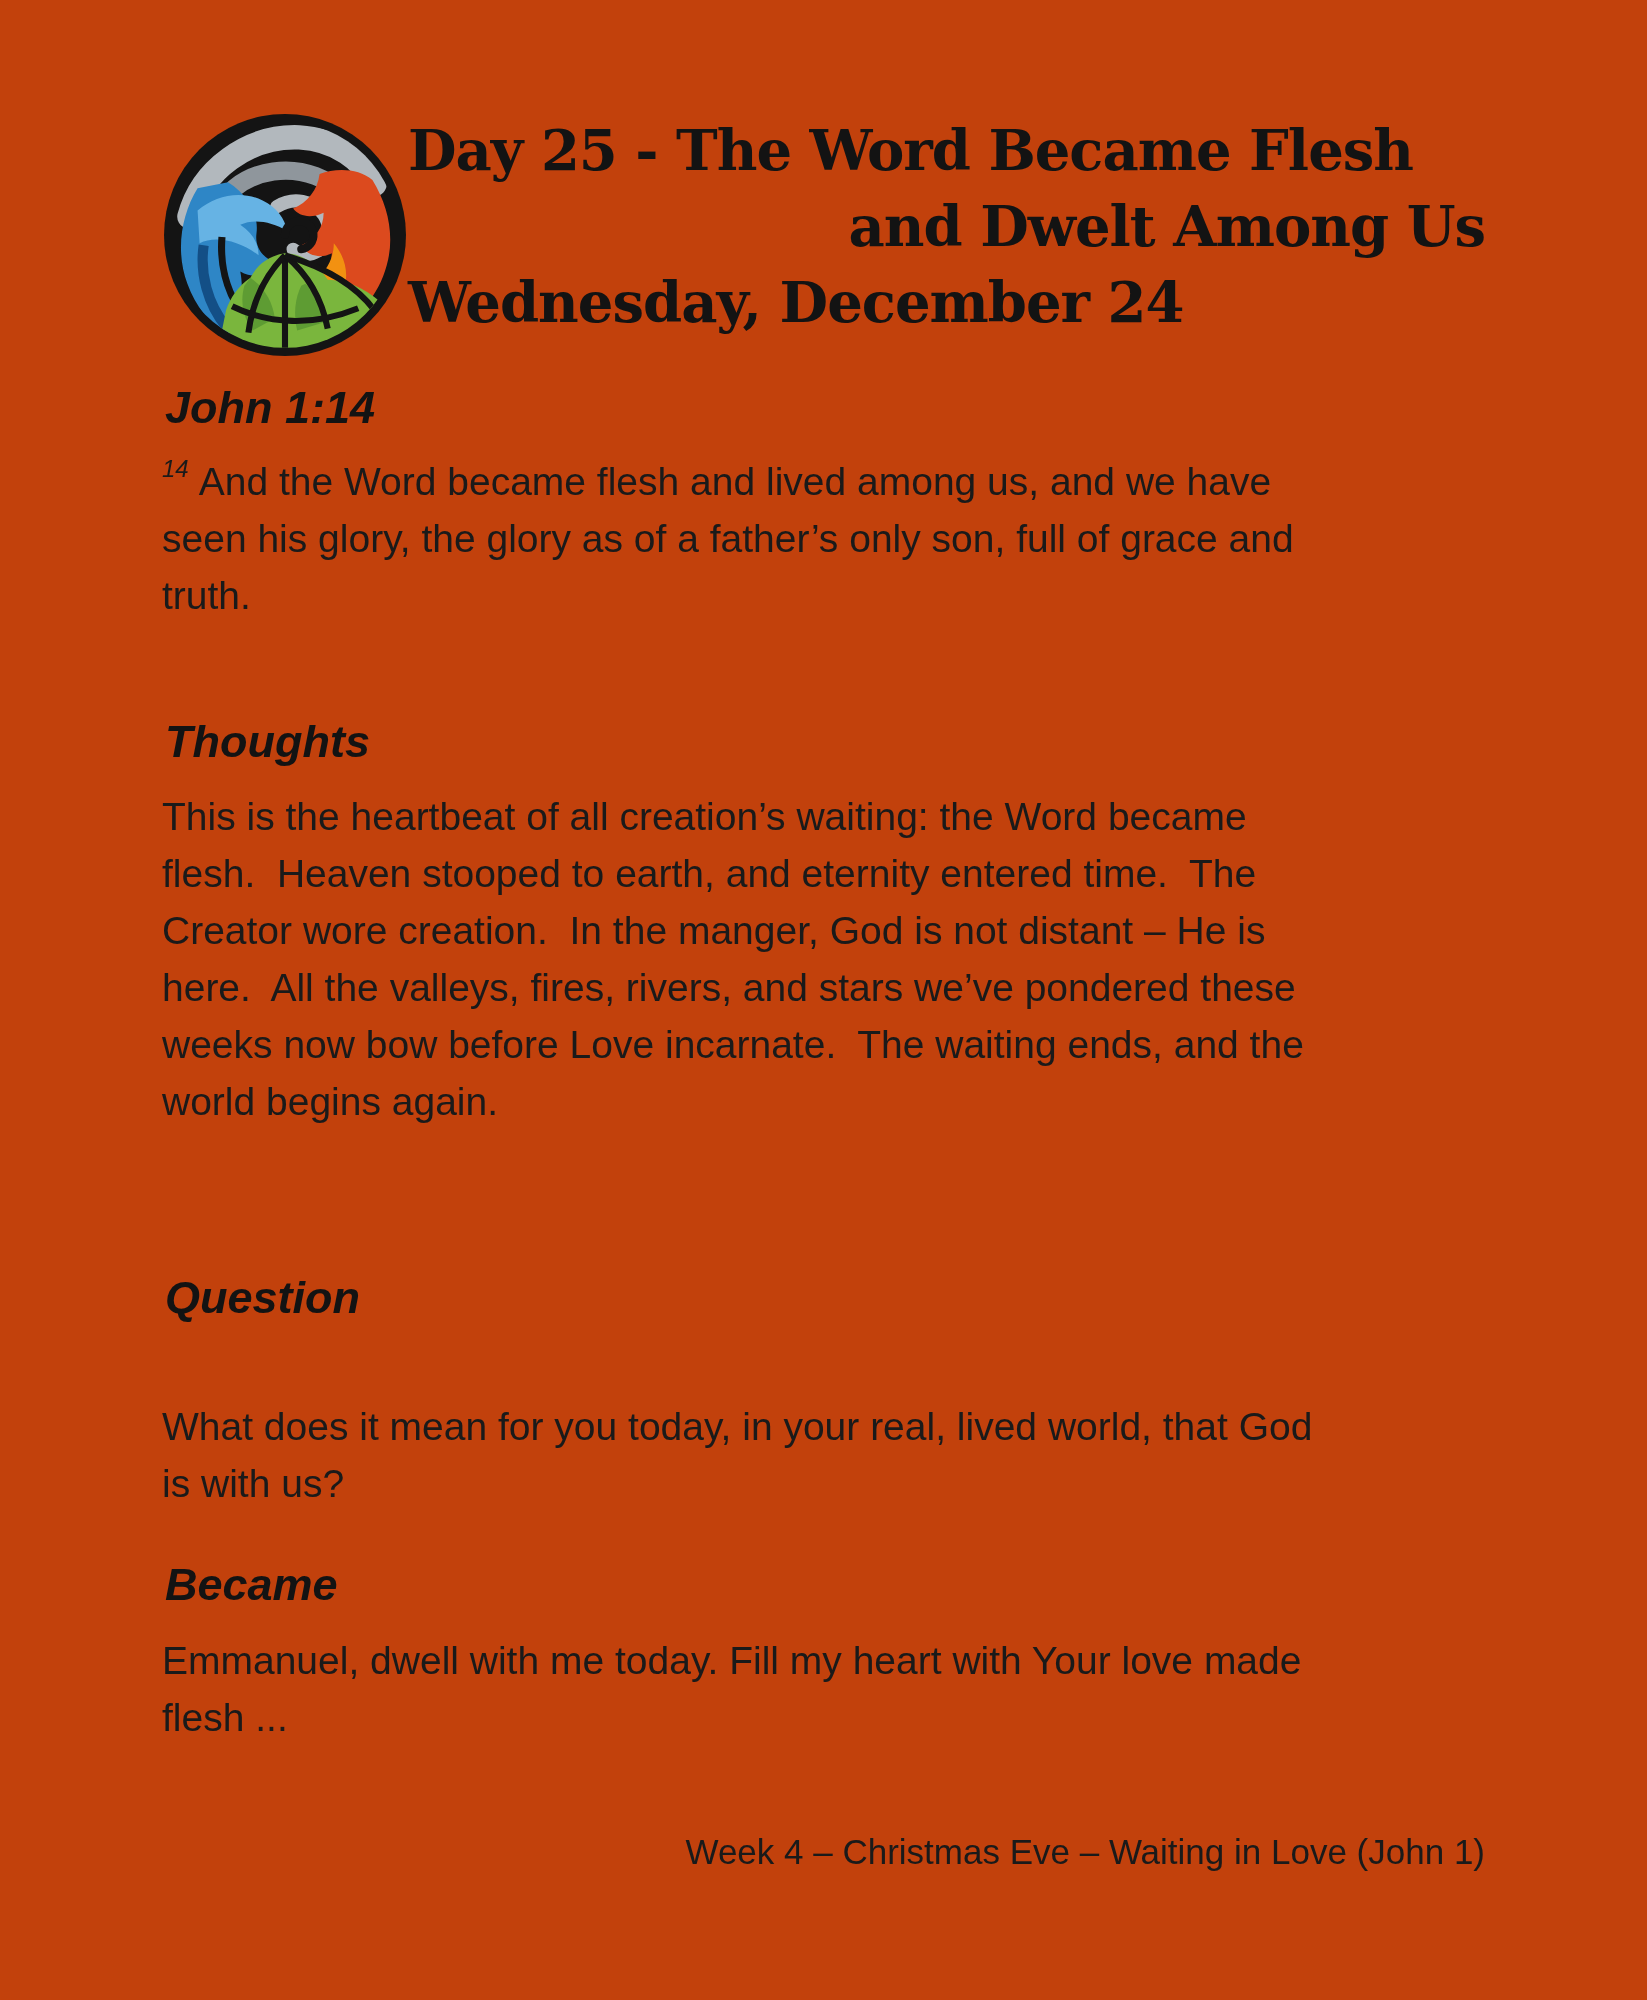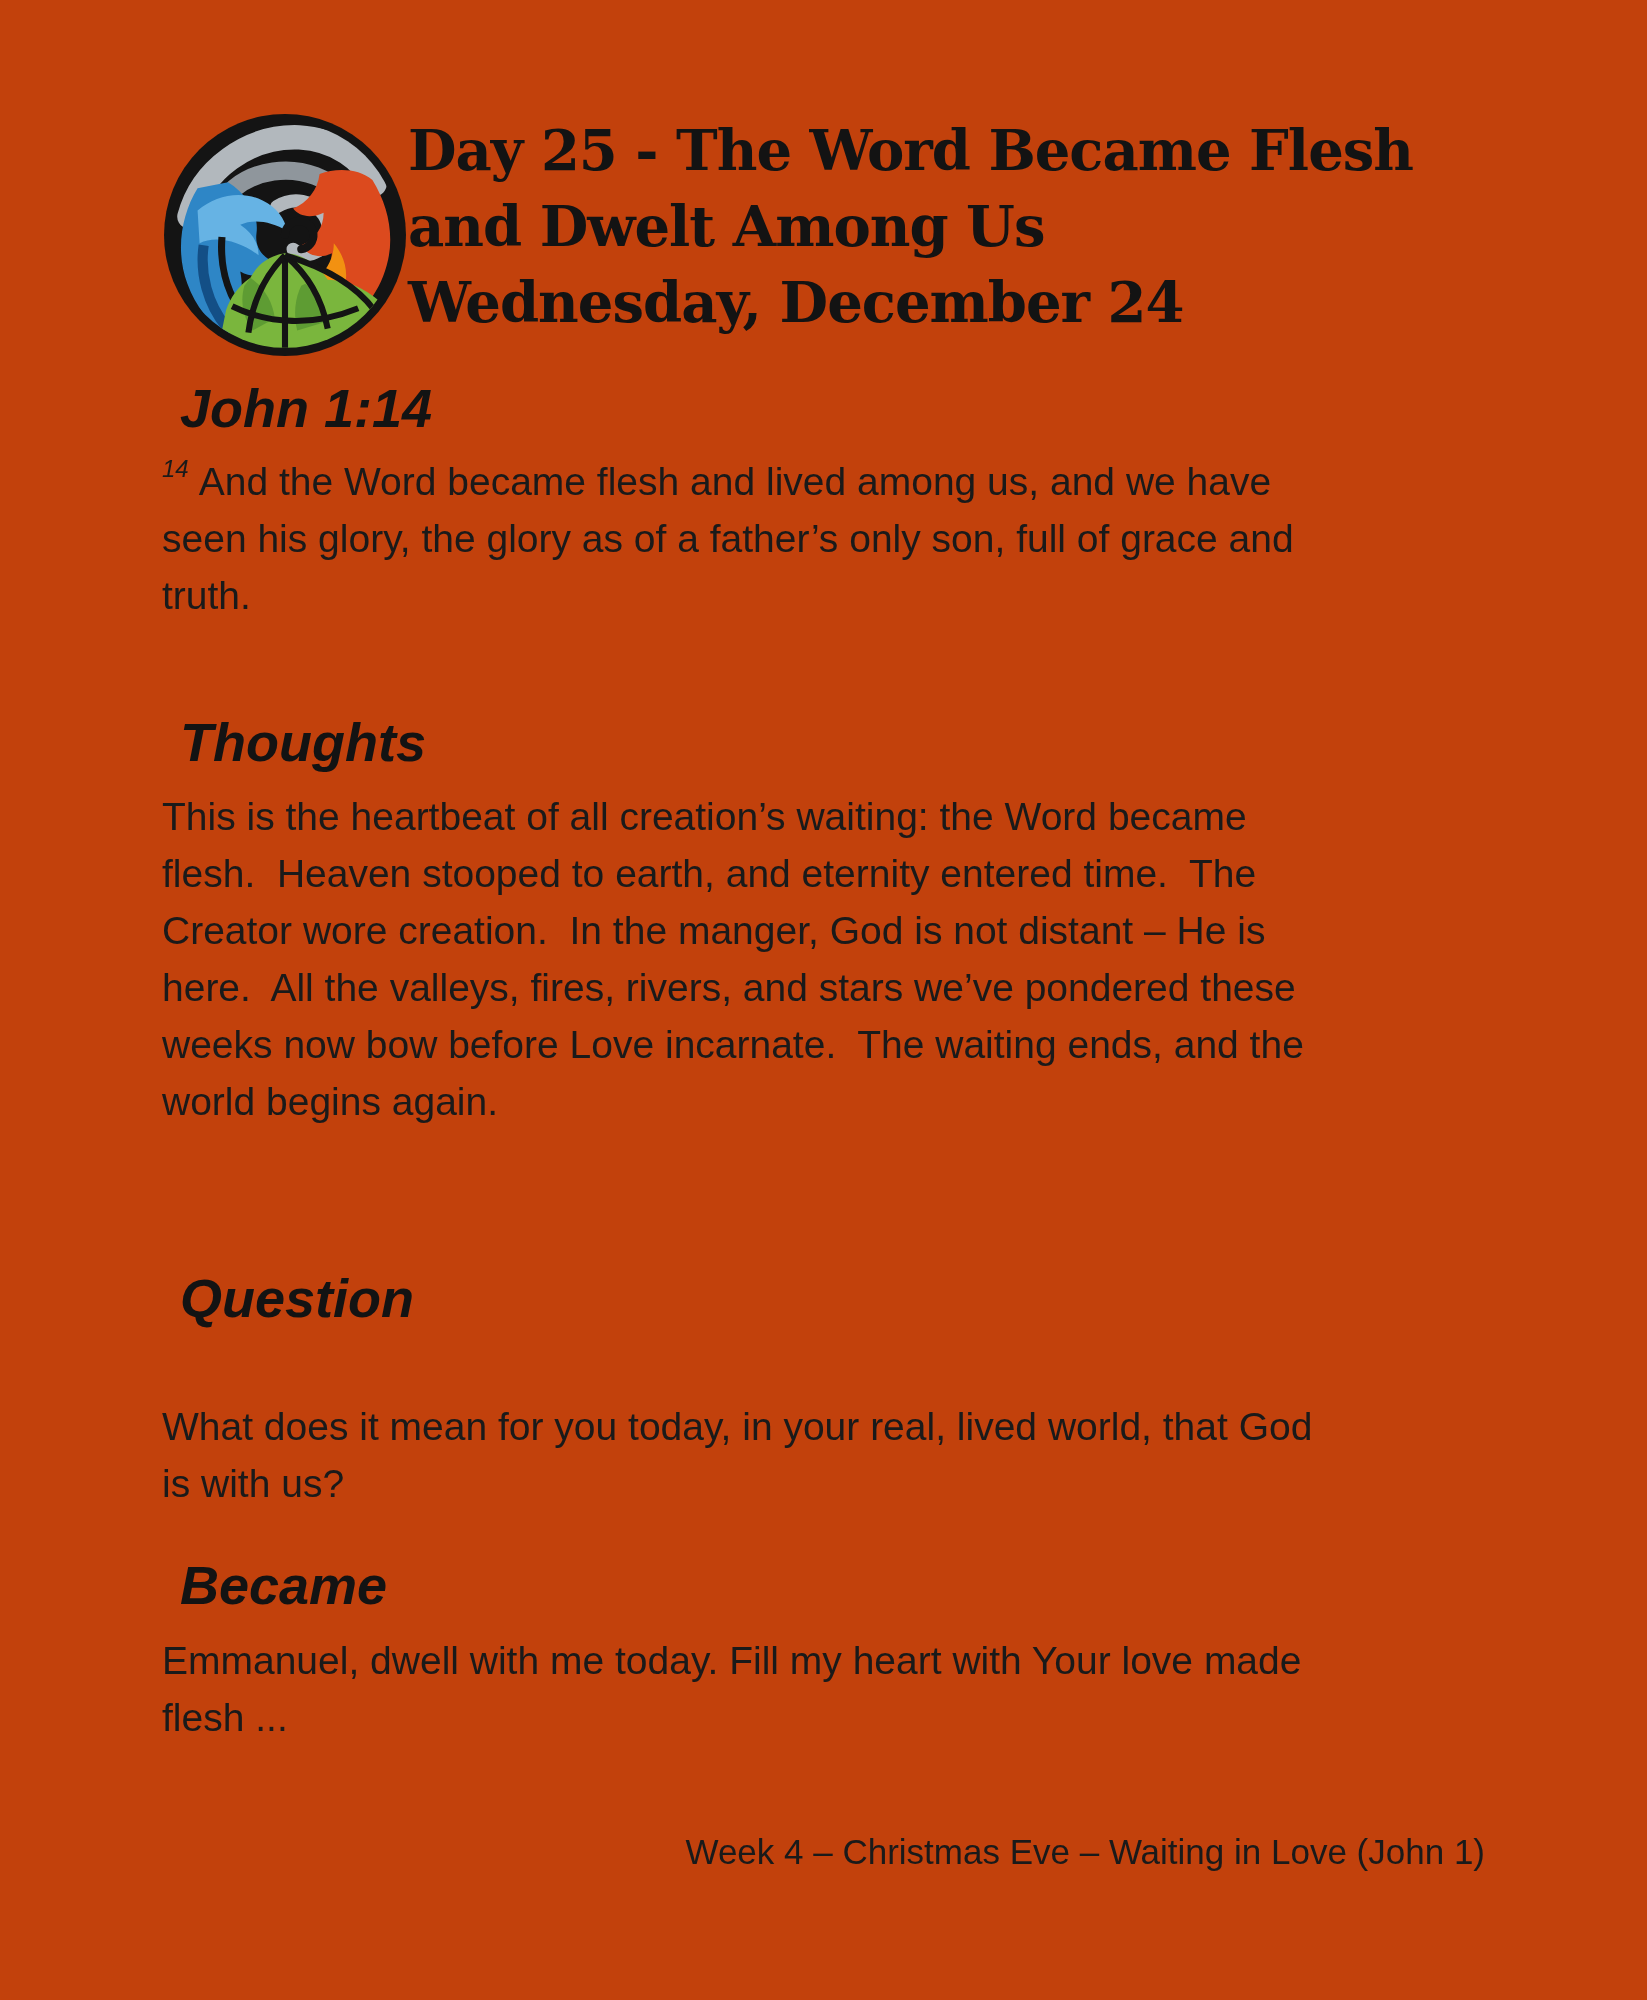--- a/index.html
+++ b/index.html
@@ -25,29 +25,29 @@
     top: 112px;
     width: 1077px;
     font-family: "DejaVu Serif", serif;
     font-weight: bold;
     font-size: 56px;
     line-height: 76px;
     letter-spacing: -1px;
     color: #131313;
   }
   .title-line-1 { text-align: left; white-space: nowrap; }
-  .title-line-2 { text-align: left; white-space: nowrap; }
+  .title-line-2 { text-align: right; white-space: nowrap; }
   .title-line-3 { text-align: left; white-space: nowrap; }
   .section-heading {
     position: absolute;
-    left: 180px;
+    left: 165px;
     font-family: "Liberation Sans", sans-serif;
     font-style: italic;
     font-weight: bold;
-    font-size: 54px;
+    font-size: 45px;
     line-height: 60px;
     color: #131313;
     white-space: nowrap;
     text-align: right;
   }
   .section-body {
     position: absolute;
     left: 162px;
     width: 1390px;
     font-family: "Liberation Sans", sans-serif;

